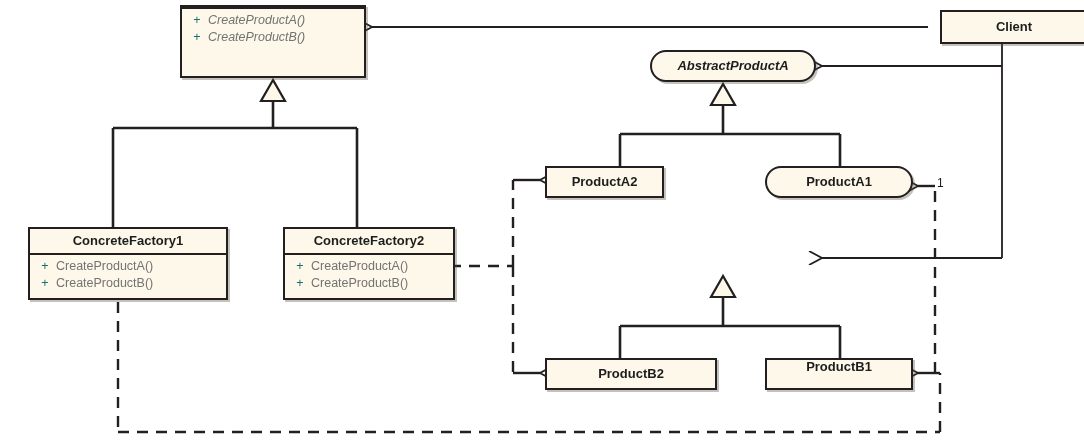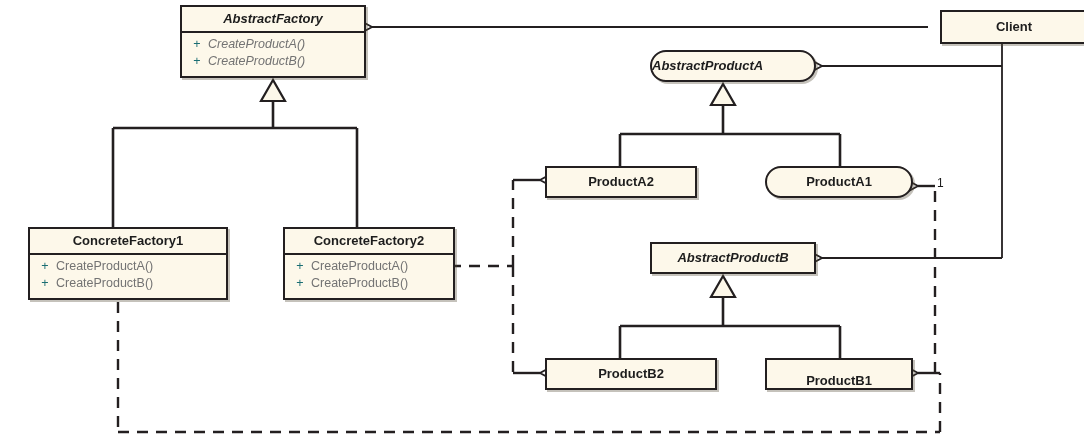--- a/index.html
+++ b/index.html
@@ -146,43 +146,42 @@
       <line x1="118" y1="302" x2="118" y2="432" stroke="#231f20" stroke-width="2.4" stroke-dasharray="11 8"></line>
       <line x1="118" y1="432" x2="940" y2="432" stroke="#231f20" stroke-width="2.4" stroke-dasharray="11 8"></line>
       <line x1="940" y1="432" x2="940" y2="373" stroke="#231f20" stroke-width="2.4" stroke-dasharray="11 8"></line>
       <line x1="940" y1="373" x2="918" y2="373" stroke="#231f20" stroke-width="2.4" marker-end="url(#openArrowLdash)"></line>
       <line x1="935" y1="373" x2="935" y2="186" stroke="#231f20" stroke-width="2.4" stroke-dasharray="11 8"></line>
       <line x1="935" y1="186" x2="918" y2="186" stroke="#231f20" stroke-width="2.4" marker-end="url(#openArrowLdash)"></line>
     </g>
   </svg>
 
   <div class="uml-class" style="left:180px; top:5px; width:186px; height:73px;">
-    <div class="class-name abstract">AbstractFactory</div>
     <div class="compartment-divider"></div>
     <div class="ops">
       <div class="op-row">
         <span class="op-vis">+</span>
         <span class="op-name abstract">CreateProductA()</span>
       </div>
       <div class="op-row">
         <span class="op-vis">+</span>
         <span class="op-name abstract">CreateProductB()</span>
       </div>
     </div>
   </div>
 
   <div class="uml-class" style="left:940px; top:10px; width:148px; height:34px; display:flex; align-items:center; justify-content:center;">
     <div class="class-name" style="padding:0;">Client</div>
   </div>
 
-  <div class="uml-class" style="left:650px; top:50px; width:166px; height:32px; display:flex; align-items:center; border-radius:16px;">
+  <div class="uml-class" style="left:650px; top:50px; width:166px; height:32px; display:flex; align-items:center; justify-content:center;border-radius:16px;">
     <div class="class-name abstract" style="padding:0;">AbstractProductA</div>
   </div>
 
-  <div class="uml-class" style="left:545px; top:166px; width:152px; height:32px; display:flex; align-items:center; justify-content:center;">
+  <div class="uml-class" style="left:545px; top:166px; width:119px; height:32px; display:flex; align-items:center; justify-content:center;">
     <div class="class-name" style="padding:0;">ProductA2</div>
   </div>
 
   <div class="uml-class" style="left:765px; top:166px; width:148px; height:32px; display:flex; align-items:center; justify-content:center;border-radius:16px;">
     <div class="class-name" style="padding:0;">ProductA1</div>
   </div>
 
   <div class="uml-class" style="left:28px; top:227px; width:200px; height:73px;">
     <div class="class-name">ConcreteFactory1</div>
     <div class="compartment-divider"></div>
@@ -206,27 +205,24 @@
         <span class="op-vis">+</span>
         <span class="op-name">CreateProductA()</span>
       </div>
       <div class="op-row">
         <span class="op-vis">+</span>
         <span class="op-name">CreateProductB()</span>
       </div>
     </div>
   </div>
 
-  <div class="uml-class" style="left:650px; top:242px; width:166px; height:32px; display:flex; align-items:center; justify-content:center;">
-    <div class="class-name abstract" style="padding:0;">AbstractProductB</div>
-  </div>
 
   <div class="uml-class" style="left:545px; top:358px; width:172px; height:32px; display:flex; align-items:center; justify-content:center;">
     <div class="class-name" style="padding:0;">ProductB2</div>
   </div>
 
-  <div class="uml-class" style="left:765px; top:358px; width:148px; height:32px; display:flex; align-items:flex-end; justify-content:center;">
+  <div class="uml-class" style="left:765px; top:358px; width:148px; height:32px; display:flex; align-items:flex-start; justify-content:center;">
     <div class="class-name" style="padding:0;">ProductB1</div>
   </div>
 
   <div class="mult-label" style="left:937px; top:176px;">1</div>
 
 </div>
 
 </body></html>

